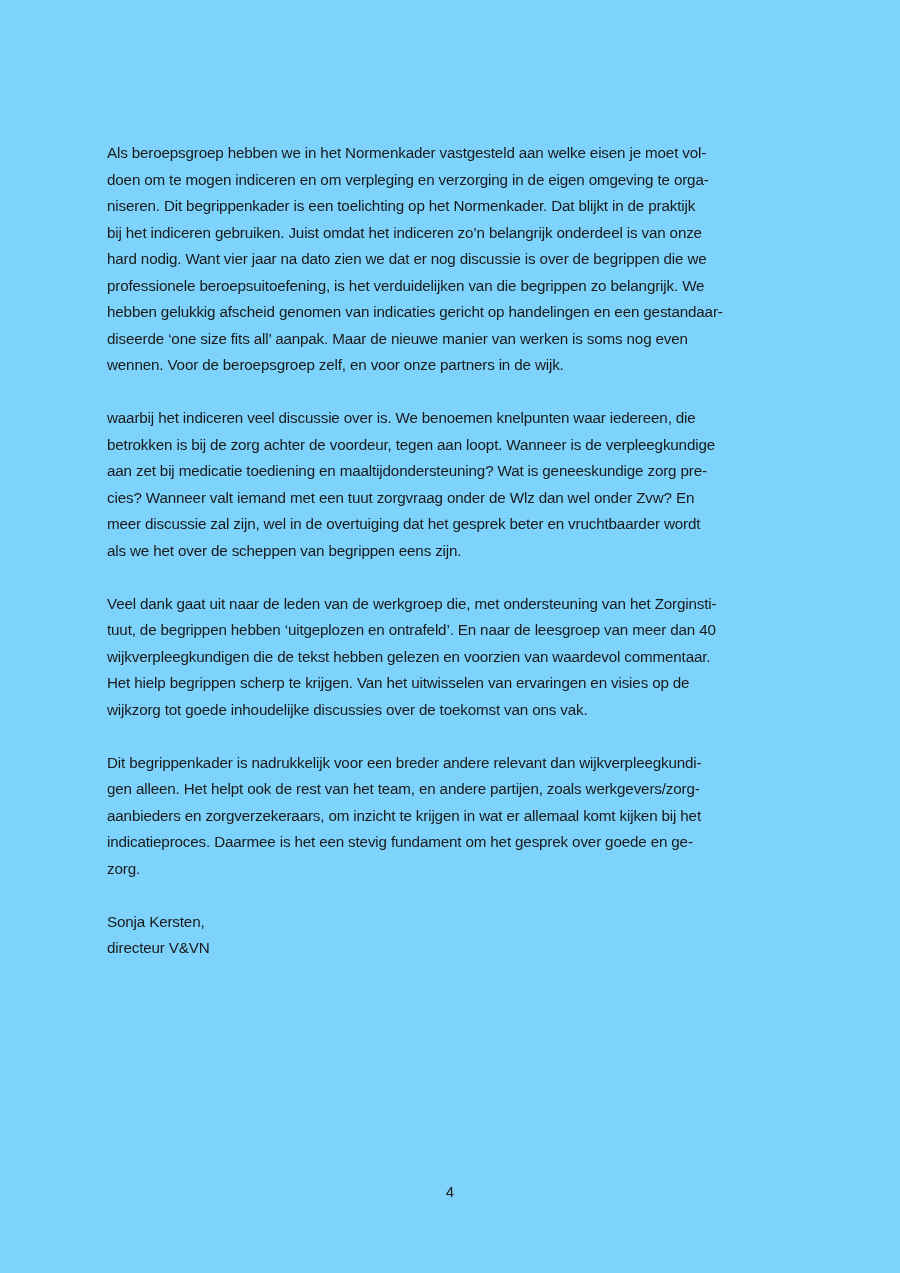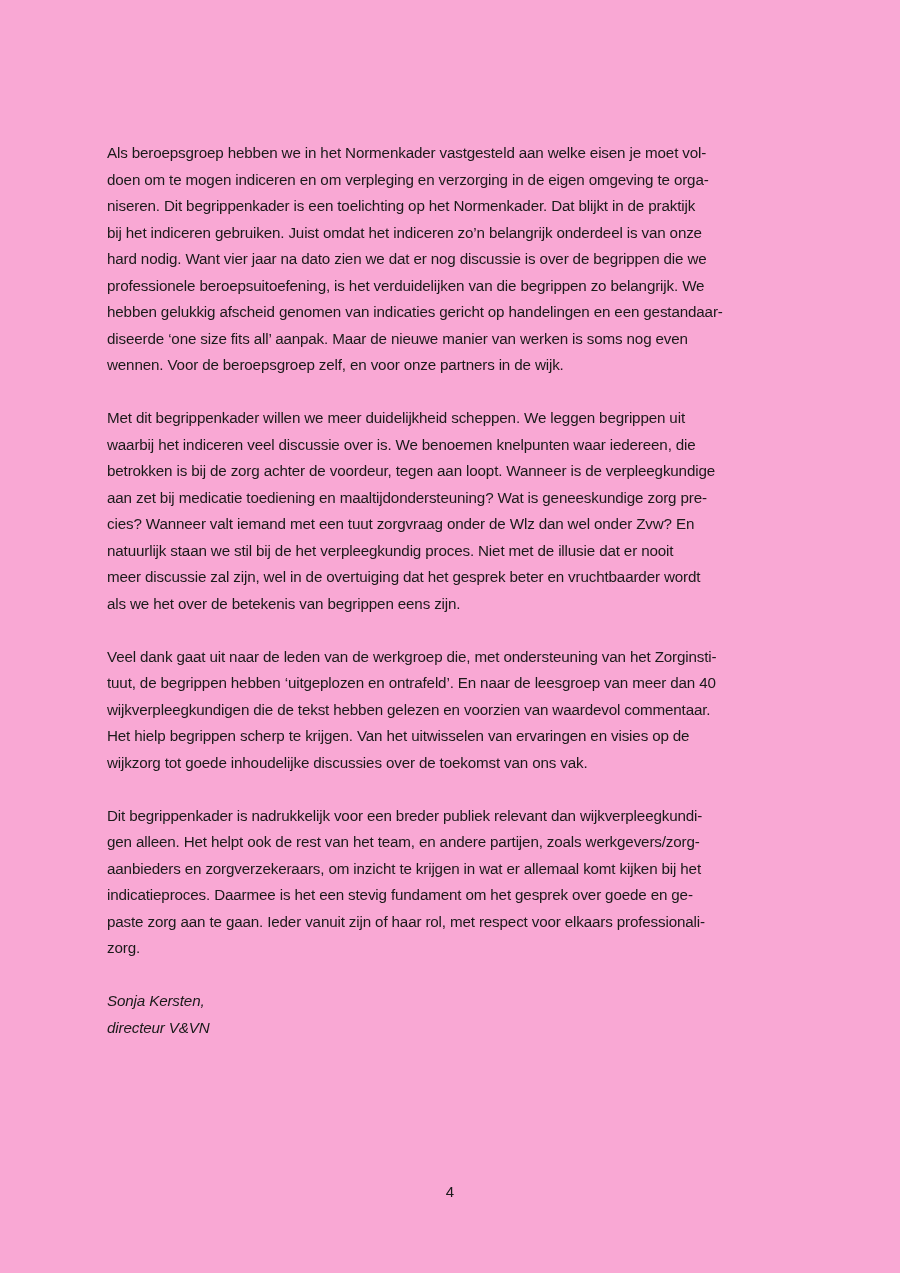--- a/index.html
+++ b/index.html
@@ -13,42 +13,41 @@
       position: relative;
       overflow: hidden;
       font-family: "Liberation Sans", "DejaVu Sans", sans-serif;
       color: #1a1a1a;
     }
     .page {
       position: absolute;
       left: 0; top: 0;
       width: 900px;
       height: 1273px;
-      background: #f9a8d4;
+      background: #7dd3fc;
     }
     .body-text {
       position: absolute;
       left: 107px;
       top: 140px;
       width: 690px;
     }
     .para {
       margin: 0 0 26.5px 0;
     }
     .line {
       display: block;
       white-space: nowrap;
       font-size: 15.2px;
       line-height: 26.5px;
       height: 26.5px;
       letter-spacing: -0.15px;
     }
     .signature {
       margin-top: 16px;
-      font-style: italic;
     }
     .page-number {
       position: absolute;
       left: 0;
       width: 900px;
       top: 1182px;
       text-align: center;
       font-size: 15px;
       line-height: 20px;
     }
@@ -65,44 +64,41 @@
       <span class="line">niseren. Dit begrippenkader is een toelichting op het Normenkader. Dat blijkt in de praktijk</span>
       <span class="line">bij het indiceren gebruiken. Juist omdat het indiceren zo’n belangrijk onderdeel is van onze</span>
       <span class="line">hard nodig. Want vier jaar na dato zien we dat er nog discussie is over de begrippen die we</span>
       <span class="line">professionele beroepsuitoefening, is het verduidelijken van die begrippen zo belangrijk. We</span>
       <span class="line">hebben gelukkig afscheid genomen van indicaties gericht op handelingen en een gestandaar-</span>
       <span class="line">diseerde ‘one size fits all’ aanpak. Maar de nieuwe manier van werken is soms nog even</span>
       <span class="line">wennen. Voor de beroepsgroep zelf, en voor onze partners in de wijk.</span>
     </p>
 
     <p class="para">
-      <span class="line">Met dit begrippenkader willen we meer duidelijkheid scheppen. We leggen begrippen uit</span>
       <span class="line">waarbij het indiceren veel discussie over is. We benoemen knelpunten waar iedereen, die</span>
       <span class="line">betrokken is bij de zorg achter de voordeur, tegen aan loopt. Wanneer is de verpleegkundige</span>
       <span class="line">aan zet bij medicatie toediening en maaltijdondersteuning? Wat is geneeskundige zorg pre-</span>
       <span class="line">cies? Wanneer valt iemand met een tuut zorgvraag onder de Wlz dan wel onder Zvw? En</span>
-      <span class="line">natuurlijk staan we stil bij de het verpleegkundig proces. Niet met de illusie dat er nooit</span>
       <span class="line">meer discussie zal zijn, wel in de overtuiging dat het gesprek beter en vruchtbaarder wordt</span>
-      <span class="line">als we het over de betekenis van begrippen eens zijn.</span>
+      <span class="line">als we het over de scheppen van begrippen eens zijn.</span>
     </p>
 
     <p class="para">
       <span class="line">Veel dank gaat uit naar de leden van de werkgroep die, met ondersteuning van het Zorginsti-</span>
       <span class="line">tuut, de begrippen hebben ‘uitgeplozen en ontrafeld’. En naar de leesgroep van meer dan 40</span>
       <span class="line">wijkverpleegkundigen die de tekst hebben gelezen en voorzien van waardevol commentaar.</span>
       <span class="line">Het hielp begrippen scherp te krijgen. Van het uitwisselen van ervaringen en visies op de</span>
       <span class="line">wijkzorg tot goede inhoudelijke discussies over de toekomst van ons vak.</span>
     </p>
 
     <p class="para">
-      <span class="line">Dit begrippenkader is nadrukkelijk voor een breder publiek relevant dan wijkverpleegkundi-</span>
+      <span class="line">Dit begrippenkader is nadrukkelijk voor een breder andere relevant dan wijkverpleegkundi-</span>
       <span class="line">gen alleen. Het helpt ook de rest van het team, en andere partijen, zoals werkgevers/zorg-</span>
       <span class="line">aanbieders en zorgverzekeraars, om inzicht te krijgen in wat er allemaal komt kijken bij het</span>
       <span class="line">indicatieproces. Daarmee is het een stevig fundament om het gesprek over goede en ge-</span>
-      <span class="line">paste zorg aan te gaan. Ieder vanuit zijn of haar rol, met respect voor elkaars professionali-</span>
       <span class="line">zorg.</span>
     </p>
 
     <p class="para signature">
       <span class="line">Sonja Kersten,</span>
       <span class="line">directeur V&amp;VN</span>
     </p>
 
   </div>
 

